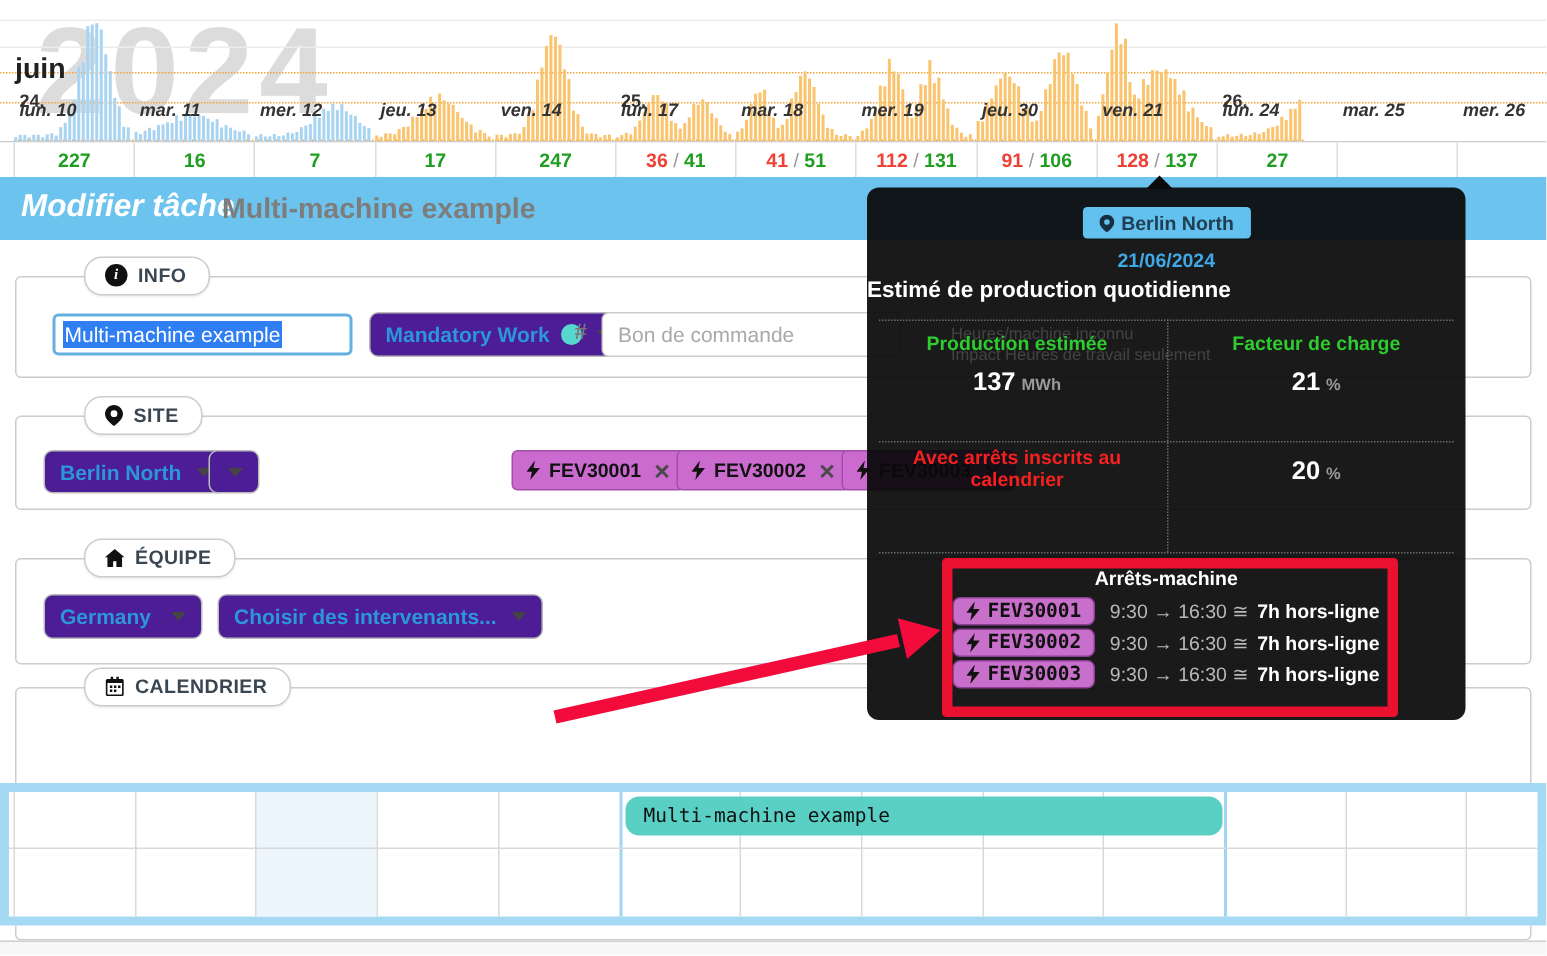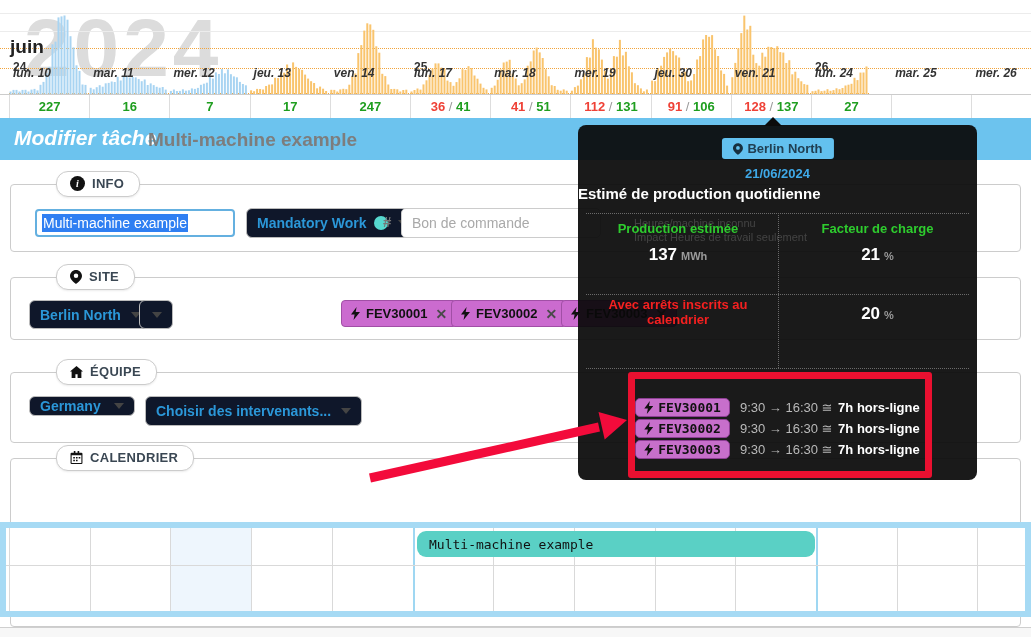--- a/index.html
+++ b/index.html
@@ -29,21 +29,21 @@
   #header-subtitle { left:148px; top:11px; color:#7d7d7d; font-size:19px; font-weight:bold; }
 
   
   .box { left:10px; width:1011px; background:#fff; border:1px solid #ccc; border-radius:4px; }
   .tab { position:absolute; top:-14px; left:45px; background:#fff; border:1px solid #ccc;
     border-radius:12px; padding:4px 15px 5px 13px; display:flex; align-items:center; gap:7px;
     font-size:13px; font-weight:bold; color:#3a4753; letter-spacing:.3px; box-shadow:0 1px 2px rgba(0,0,0,.08); }
   .tab svg { display:block; }
   .info-circle { width:15px; height:15px; background:#111; color:#fff; border-radius:50%;
     font-size:10px; font-weight:bold; text-align:center; line-height:15px; font-family:"Liberation Serif",serif; font-style:italic;}
-  .dropdown { position:absolute; background:#0f172a; border:1px solid #bbb; border-radius:6px;
+  .dropdown { position:absolute; background:#4c1d95; border:1px solid #bbb; border-radius:6px;
     display:flex; align-items:center; gap:8px; padding:0 10px; font-size:14px; font-weight:bold; color:#2b97d8; cursor:pointer;}
   .caret { width:0; height:0; border-left:5px solid transparent; border-right:5px solid transparent;
     border-top:6px solid #444; margin-left:2px;}
   .teal-dot { width:14px; height:14px; border-radius:50%; background:#56d8cf; }
   .tag { position:absolute; height:27px; background:#cb6bcf; border:1px solid #a14fa6; border-radius:4px;
     display:flex; align-items:center; gap:6px; padding:0 9px; font-size:13px; font-weight:bold; color:#111; }
   .tag .x { color:#4a4a4a; font-weight:bold; font-size:14px; margin-left:2px; cursor:pointer;}
   .bolt { display:inline-block; width:9px; height:13px; background:#111;
     clip-path:polygon(62% 0, 0 58%, 40% 58%, 28% 100%, 100% 38%, 52% 38%); }
 
@@ -480,21 +480,21 @@
     </div>
 </div>
 
 <div class="box abs" style="top:372px; height:71px;">
   <div class="tab">
     <svg width="13" height="12" viewBox="0 0 24 22">
         <path fill="#111" d="M12 0L0 10h3v12h7v-7h4v7h7V10h3z"></path>
       </svg>
     <span>ÉQUIPE</span>
   </div>
-  <div class="dropdown" style="left:18px; top:23px; height:20px; width:106px; justify-content:space-between;">
+  <div class="dropdown" style="left:18px; top:23px; height:30px; width:106px; justify-content:space-between;">
     <span>Germany</span>
     <span class="caret"></span>
   </div>
   <div class="dropdown" style="left:134px; top:23px; height:30px;">
     <span>Choisir des intervenants...</span>
     <span class="caret"></span>
   </div>
 </div>
 
 <div class="box abs" style="top:458px; height:169px;">
@@ -554,20 +554,21 @@
       </div>
       <div class="tt-cell red" style="left: 0px; top: 172px; width: 200px;">
         <div class="lbl">Avec arrêts inscrits au calendrier</div>
       </div>
       <div class="tt-cell red" style="left: 200px; top: 172px; width: 199px;">
         <div class="val"><span class="num">20</span><span class="unit">%</span></div>
       </div>
     </div>
   <div class="tt-hr" style="top:169px"></div>
   <div class="tt-hr" style="top:243px"></div>
+  <div id="stops-title">Arrêts-machine</div>
   <div id="tt-stops">
       <div class="stop-row" style="top: 273px;">
         <span class="stop-badge"><span class="bolt"></span>FEV30001</span>
         <span class="stop-time">9:30 → 16:30 ≅ <span class="stop-dur">7h hors-ligne</span></span>
       </div>
       <div class="stop-row" style="top: 294px;">
         <span class="stop-badge"><span class="bolt"></span>FEV30002</span>
         <span class="stop-time">9:30 → 16:30 ≅ <span class="stop-dur">7h hors-ligne</span></span>
       </div>
       <div class="stop-row" style="top: 315px;">

